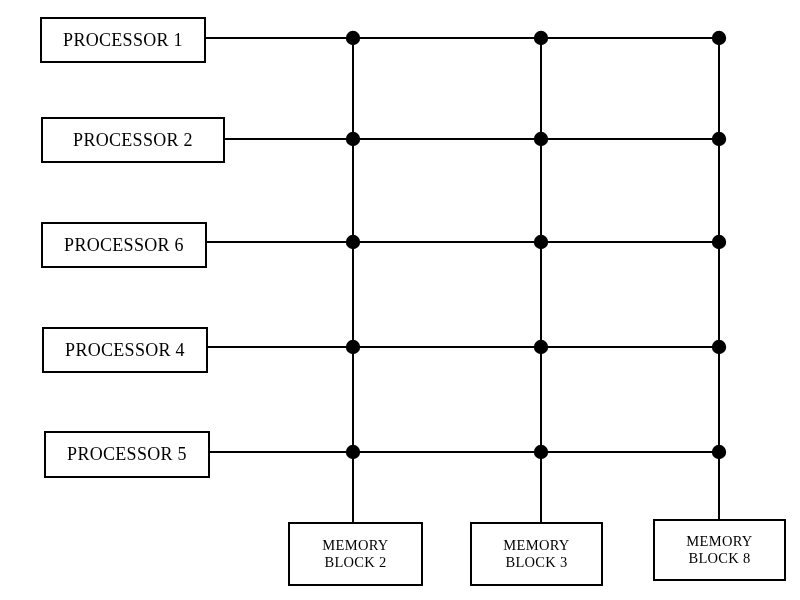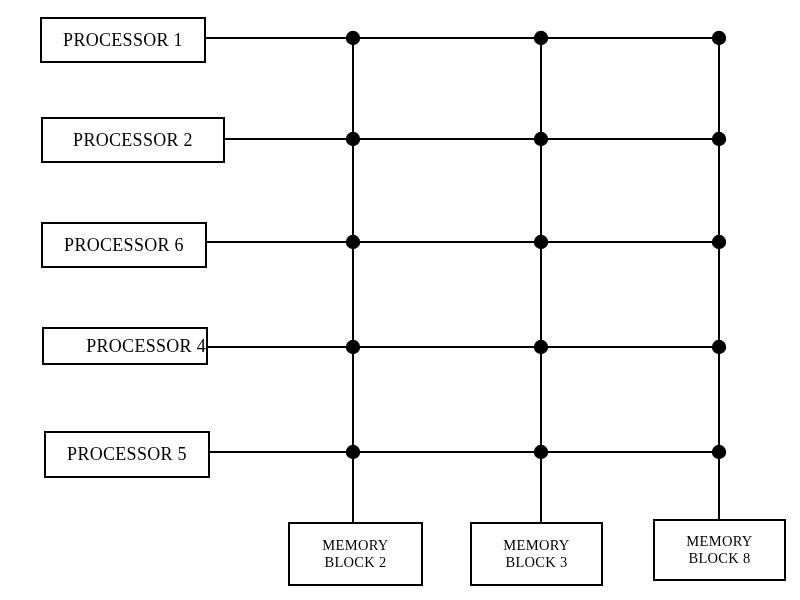--- a/index.html
+++ b/index.html
@@ -81,21 +81,21 @@
   <div id="proc-layer">
       <div class="node-box proc-box" style="left: 40px; top: 17px; width: 166px; height: 46px;">
         <span>PROCESSOR  1</span>
       </div>
       <div class="node-box proc-box" style="left: 41px; top: 117px; width: 184px; height: 46px;">
         <span>PROCESSOR  2</span>
       </div>
       <div class="node-box proc-box" style="left: 41px; top: 222px; width: 166px; height: 46px;">
         <span>PROCESSOR  6</span>
       </div>
-      <div class="node-box proc-box" style="left: 42px; top: 327px; width: 166px; height: 38px; align-items: flex-end;">
+      <div class="node-box proc-box" style="left: 42px; top: 327px; width: 166px; height: 46px;">
         <span>PROCESSOR  4</span>
       </div>
       <div class="node-box proc-box" style="left: 44px; top: 431px; width: 166px; height: 47px;">
         <span>PROCESSOR  5</span>
       </div>
     </div>
   <div id="mem-layer">
       <div class="node-box mem-box" style="left: 288px; top: 522px; width: 135px; height: 64px;">
         <span class="mem-line">MEMORY</span>
         <span class="mem-line">BLOCK 2</span>

